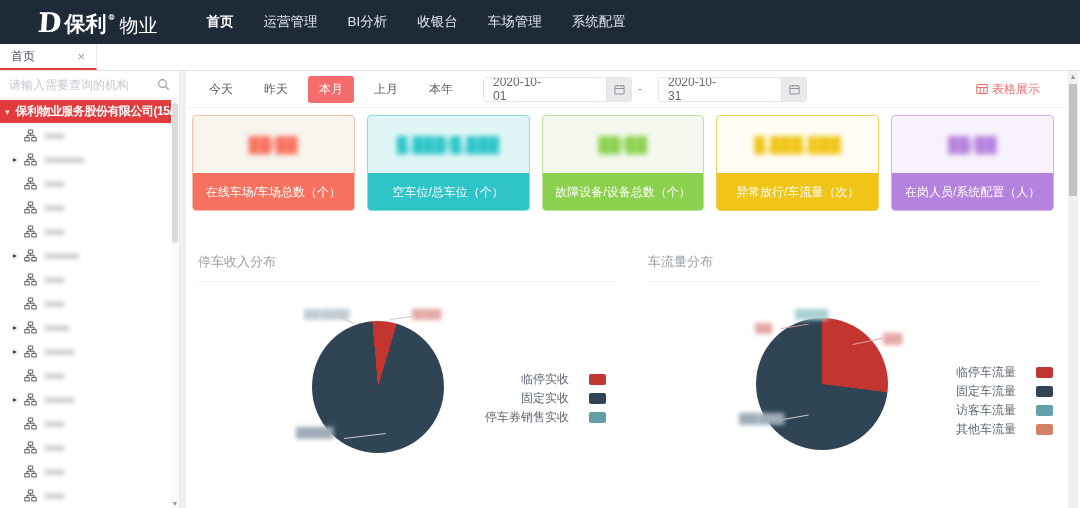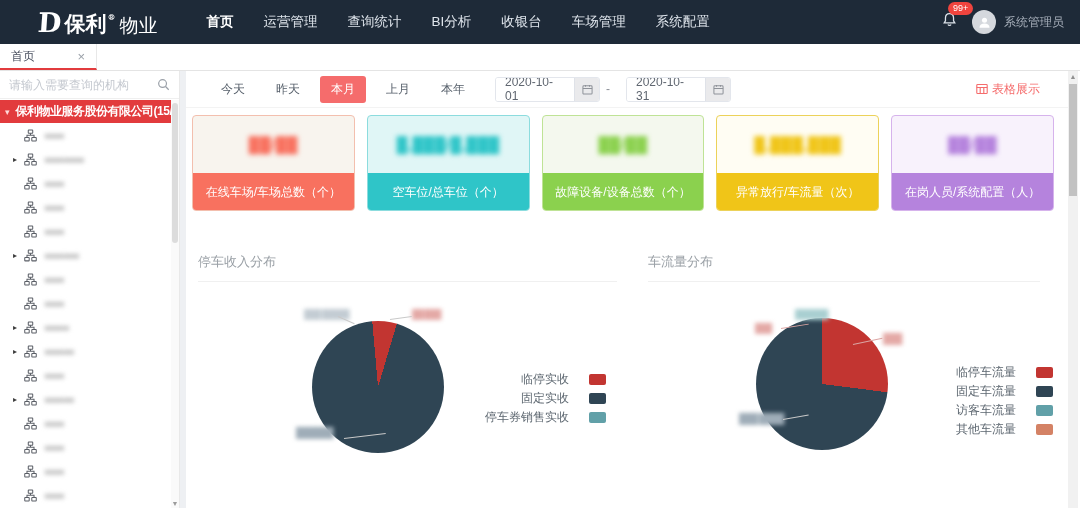--- a/index.html
+++ b/index.html
@@ -40,24 +40,24 @@
   .node { height:24px; display:flex; align-items:center; padding-left:13px; cursor:pointer; }
   .node .arrow { width:11px; font-size:8px; color:#3c3c3c; flex:0 0 11px; }
   .node .org-icon { color:#5a5e66; flex:0 0 13px; margin-right:7px; display:flex; }
   .node .nlabel { font-size:10px; color:#c6c6c6; filter:blur(2px); letter-spacing:-1px; overflow:hidden; white-space:nowrap; }
   .side-scroll { position:absolute; top:29px; right:0; width:8px; bottom:0; background:#fafafa; }
   .side-thumb { position:absolute; top:3px; left:1px; width:6px; height:140px; background:#dcdcdc; border-radius:3px; }
   .side-down { position:absolute; bottom:1px; left:0; width:8px; text-align:center; font-size:7px; color:#9b9b9b; }
 
   
   .main { position:absolute; top:71px; left:186px; width:882px; bottom:0; background:#fff; overflow:hidden; }
-  .filters { display:flex; align-items:center; height:37px; padding-left:24px; border-bottom:1px solid #f3f3f3; }
+  .filters { display:flex; align-items:center; height:37px; padding-left:12px; border-bottom:1px solid #f3f3f3; }
   .qbtn { font-size:12px; color:#57606b; padding:5px 11px; border-radius:3px; margin-right:9px; cursor:pointer; }
   .qbtn.active { background:#f56c6c; color:#fff; }
-  .date-input { display:flex; margin-left:10px; border:1px solid #e3e6ec; border-radius:3px; overflow:hidden; height:25px; }
+  .date-input { display:flex; margin-left:10px; border:1px solid #e3e6ec; border-radius:3px; overflow:hidden; height:25px;gap:44px; }
   .date-text { width:78px; padding:0 9px; font-size:12px; color:#5f6670; display:flex; align-items:center; background:#fff; }
   .cal-btn { width:25px; background:#eaeaec; display:flex; align-items:center; justify-content:center; border-left:1px solid #dfe2e8; cursor:pointer; }
   .range-sep { margin:0 6px; color:#8b9097; font-size:12px; }
   .table-view { margin-left:auto; margin-right:28px; color:#f56c6c; font-size:12px; display:flex; align-items:center; gap:4px; cursor:pointer; }
 
   
   .cards { display:flex; gap:12px; padding:7px 14px 0 6px; }
   .card { flex:1; height:96px; border-radius:4px; border:1px solid var(--border); background:var(--top); overflow:hidden; cursor:pointer; }
   .card-val { height:57px; display:flex; align-items:center; justify-content:center; font-size:15px; font-weight:bold; color:var(--accent); }
   .card-val span { filter:blur(2.6px); letter-spacing:0.5px; }
@@ -97,51 +97,32 @@
   </div>
   <div class="menu">
 
   <div class="menu-item active">
         <span>首页</span>
       </div>
       <div class="menu-item">
         <span>运营管理</span>
       </div>
       <div class="menu-item">
-        <span>查询统计</span>
-      </div>
-      <div class="menu-item">
         <span>BI分析</span>
       </div>
       <div class="menu-item">
         <span>收银台</span>
       </div>
       <div class="menu-item">
         <span>车场管理</span>
       </div>
       <div class="menu-item">
         <span>系统配置</span>
       </div>
     </div>
-  <div class="nav-right">
-    <div class="bell-wrap">
-      <svg width="17" height="18" viewBox="0 0 16 16" fill="none" stroke="#dde3ea" stroke-width="1.2">
-        <path d="M8 2c-2.3 0-3.8 1.8-3.8 4.2v2.6L3 10.8h10l-1.2-2V6.2C11.8 3.8 10.3 2 8 2z"></path>
-        <path d="M6.6 12.2a1.5 1.5 0 0 0 2.8 0"></path>
-      </svg>
-      <span class="badge">99+</span>
-    </div>
-    <div class="avatar">
-      <svg width="15" height="15" viewBox="0 0 16 16" fill="#ffffff">
-        <circle cx="8" cy="5.6" r="2.7"></circle>
-          <path d="M2.6 13.6c0-3 2.4-4.5 5.4-4.5s5.4 1.5 5.4 4.5z"></path>
-      </svg>
-    </div>
-    <span class="username">系统管理员</span>
-  </div>
 </div>
 
 <div class="tabbar">
   <div class="tab">
     <span>首页</span>
     <span class="tab-close">×</span>
   </div>
 </div>
 
 <div class="sidebar">

